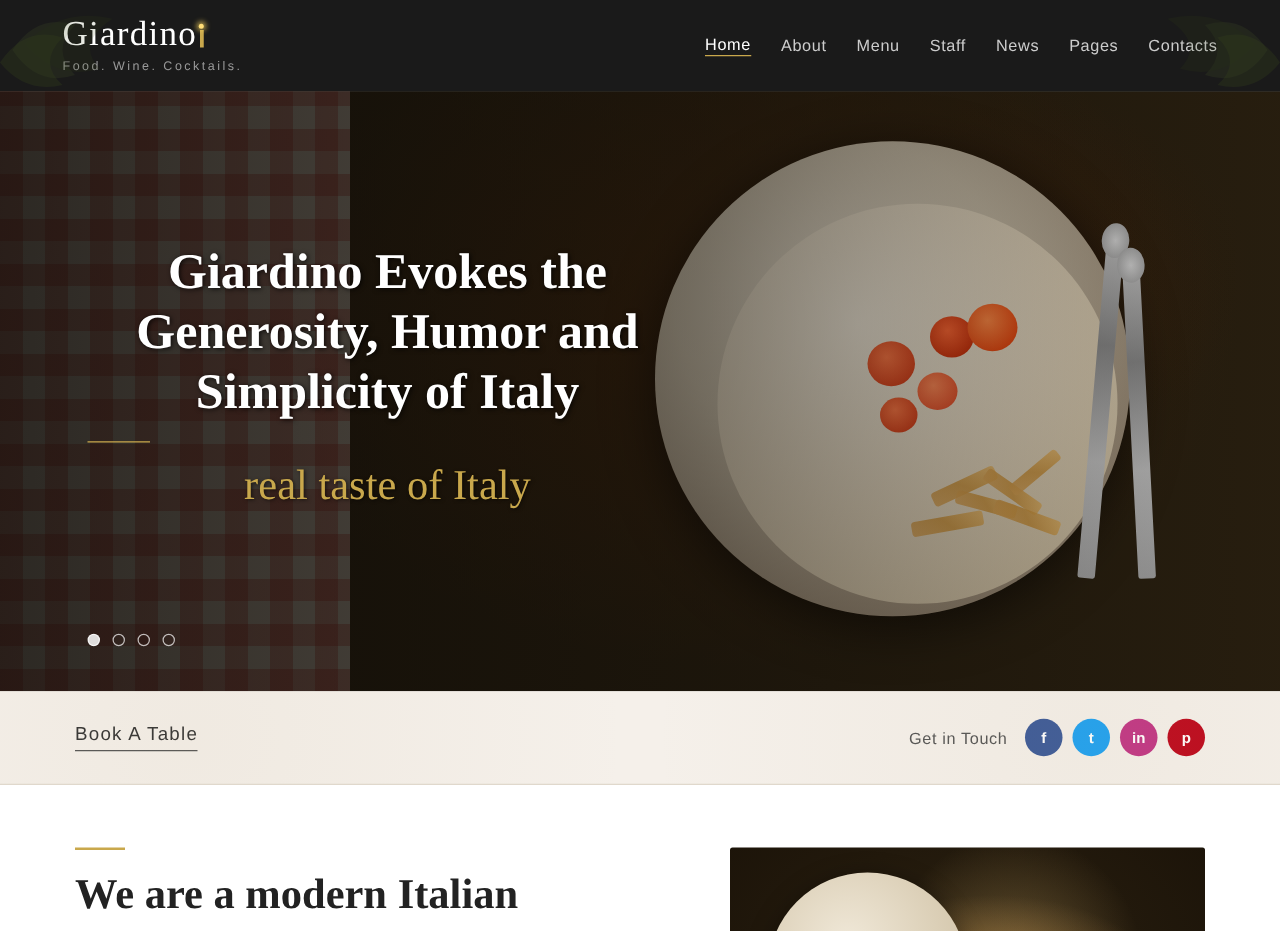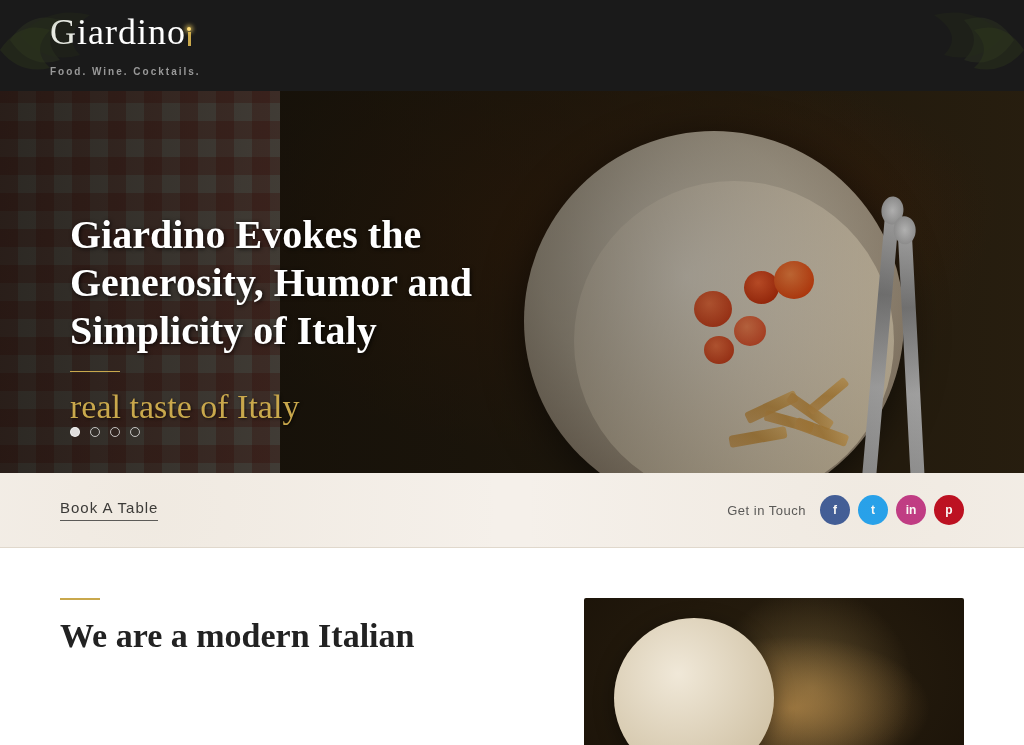--- a/index.html
+++ b/index.html
@@ -16,21 +16,21 @@
       z-index: 10;
     }
     .header-left {
       display: flex;
       flex-direction: column;
       align-items: flex-start;
     }
     .logo-text {
       font-family: 'Brush Script MT', cursive;
       color: #fff;
-      font-size: 36px;
+      font-size: 28px;
       line-height: 1;
       letter-spacing: 1px;
     }
     .logo-candle {
       display: inline-block;
       width: 3px;
       height: 14px;
       background: #c9a84c;
       position: relative;
       margin-left: 2px;
@@ -47,22 +47,21 @@
       top: -5px;
       left: -0.5px;
       box-shadow: 0 0 4px 2px rgba(255,220,100,0.6);
     }
     .logo-sub {
       color: #999;
       font-size: 10px;
       letter-spacing: 2px;
       font-family: Arial, sans-serif;
       font-style: normal;
-      margin-top: 16px;
-      font-weight: bold;
+      margin-top: 6px;
     }
     
     .leaf-left, .leaf-right {
       position: absolute;
       top: 0;
       width: 120px;
       height: 80px;
       pointer-events: none;
       opacity: 0.3;
     }
@@ -84,23 +83,24 @@
     nav a.active {
       color: #fff;
       border-bottom: 1px solid #c9a84c;
       padding-bottom: 1px;
     }
 
     
     .hero {
       position: relative;
       width: 100%;
-      height: 382px;
+      height: 480px;
       background: #1c1c1c;
       overflow: hidden;
+      text-align: center;
     }
     .hero-bg {
       position: absolute;
       inset: 0;
       background: 
         radial-gradient(ellipse 55% 80% at 58% 40%, rgba(80,40,10,0.5) 0%, transparent 70%),
         radial-gradient(ellipse 30% 50% at 80% 30%, rgba(60,30,10,0.4) 0%, transparent 60%);
       background-color: #2a2010;
     }
     
@@ -392,20 +392,29 @@
   </svg>
 
   <div class="header-left">
     <div style="display:flex;align-items:flex-end;">
       <span class="logo-text">Giardino</span>
       <span class="logo-candle"></span>
     </div>
     <span class="logo-sub">Food. Wine. Cocktails.</span>
   </div>
 
+  <nav>
+    <a href="#" class="active">Home</a>
+    <a href="#">About</a>
+    <a href="#">Menu</a>
+    <a href="#">Staff</a>
+    <a href="#">News</a>
+    <a href="#">Pages</a>
+    <a href="#">Contacts</a>
+  </nav>
 
   <svg class="leaf-right" viewBox="0 0 120 80" xmlns="http://www.w3.org/2000/svg">
     <path d="M110,40 Q90,10 60,20 Q80,40 60,60 Q90,70 110,40Z" fill="#556b2f" opacity="0.5"></path>
     <path d="M100,35 Q70,5 30,15 Q60,35 40,55 Q75,65 100,35Z" fill="#3d5016" opacity="0.4"></path>
     <path d="M120,50 Q100,20 70,30 Q90,50 70,68 Q100,75 120,50Z" fill="#6b8e23" opacity="0.35"></path>
   </svg>
 </header>
 
 <section class="hero">
 

